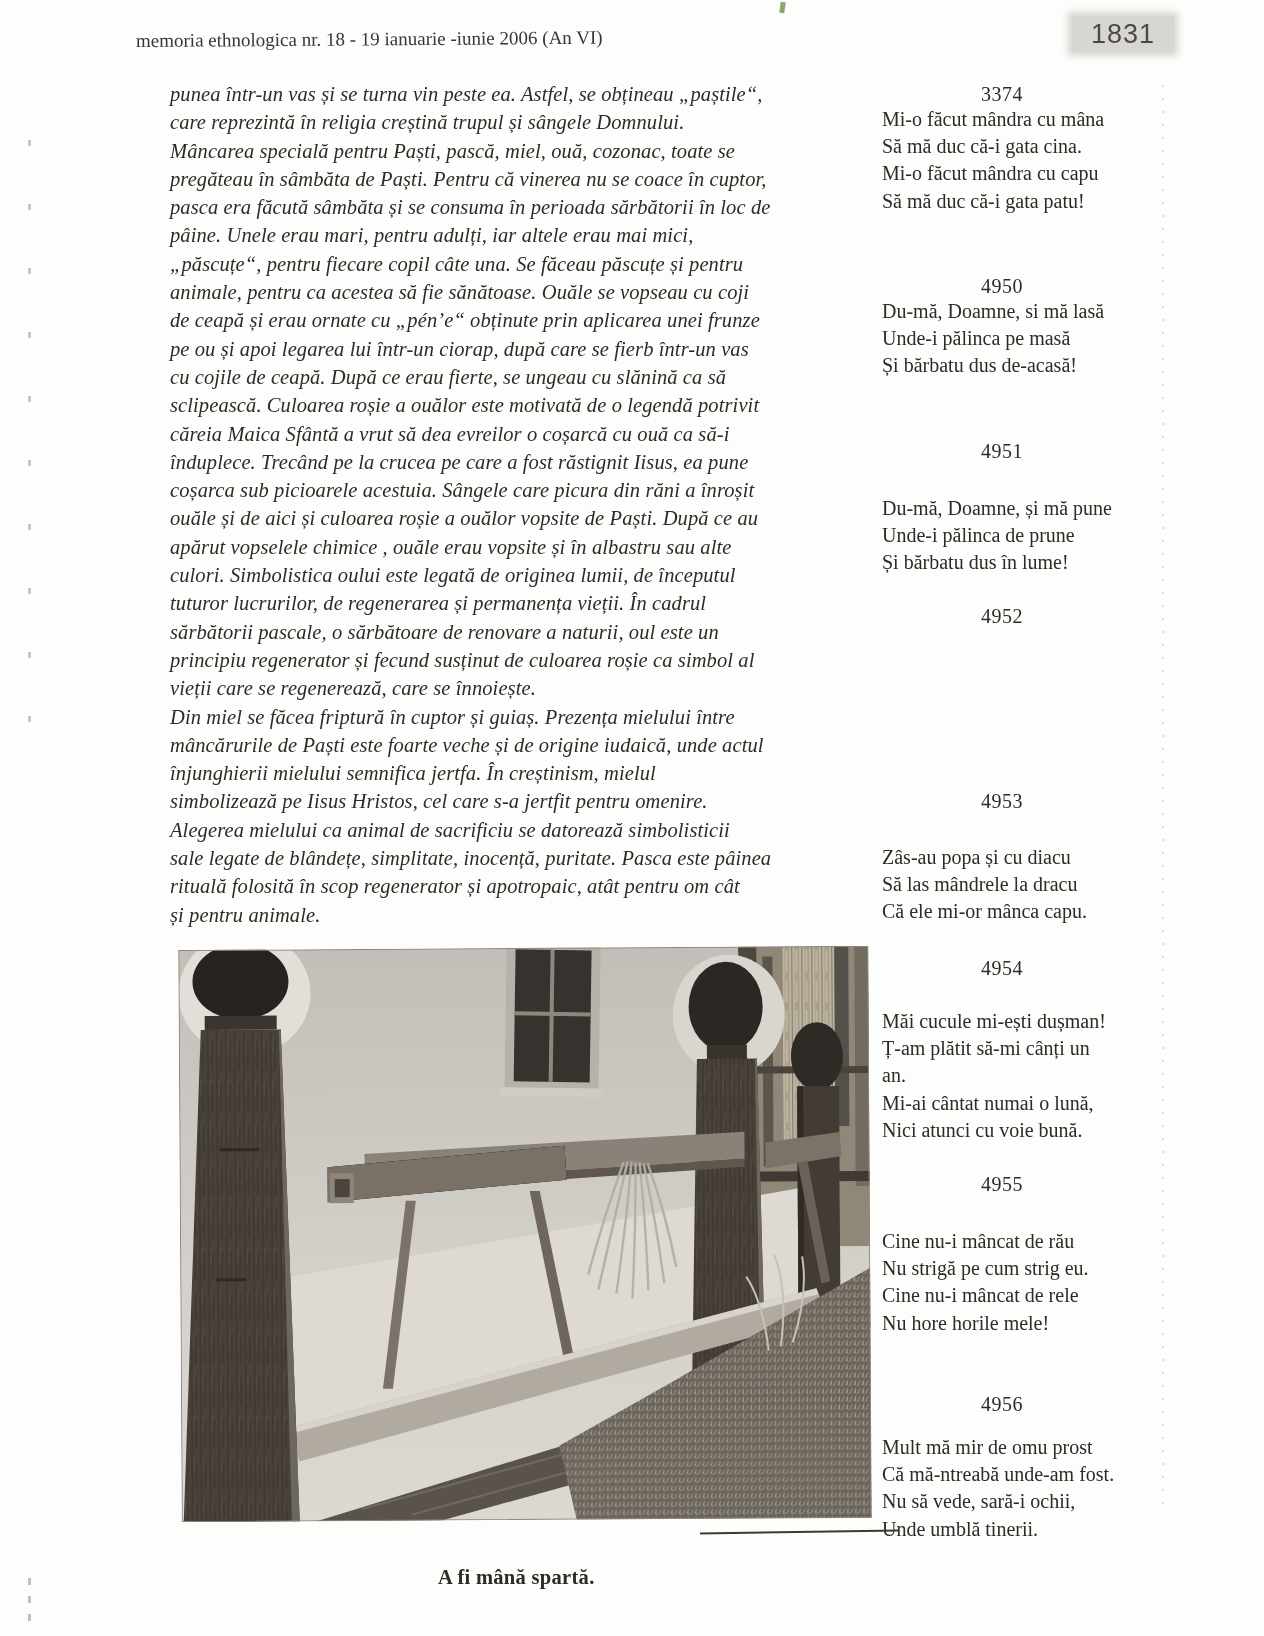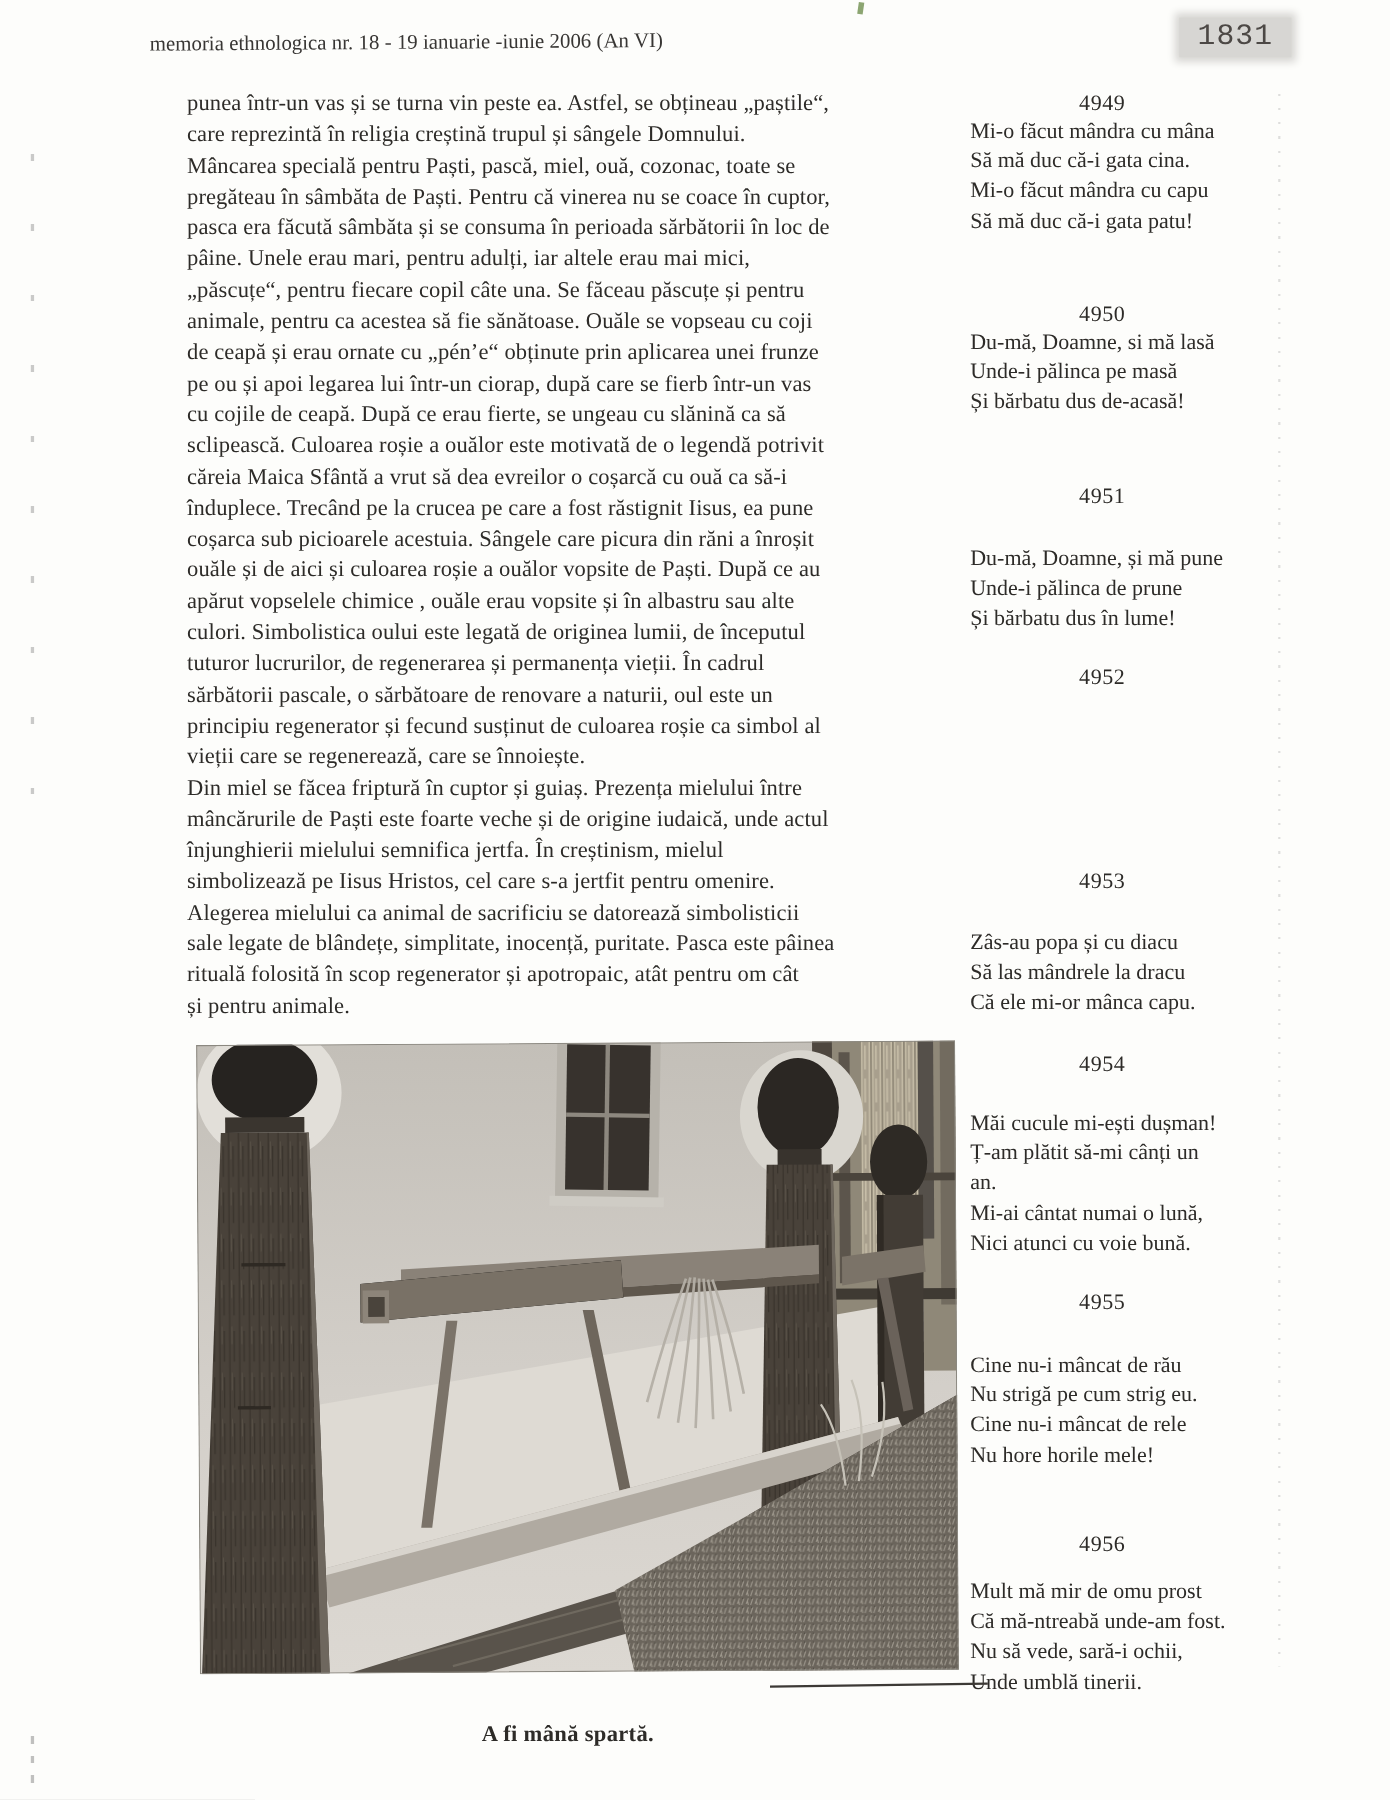--- a/index.html
+++ b/index.html
@@ -8,26 +8,26 @@
     background:#fdfdfb;overflow:hidden;
     font-family:"Liberation Serif", serif;color:#2d2b28;
   }
   .header-line{
     position:absolute;left:136px;top:30px;font-size:19px;color:#383634;
     transform:rotate(-0.4deg);transform-origin:left center;white-space:nowrap;
   }
   .page-number{
     position:absolute;left:1072px;top:16px;width:102px;height:36px;
     background:#d7d6d3;box-shadow:0 0 7px 4px #d7d6d3;
-    font-family:Liberation Mono, monospace;font-size:27px;color:#4c4845;
+    font-family:Liberation Sans, sans-serif;font-size:27px;color:#4c4845;
     text-align:center;line-height:36px;letter-spacing:1px;
   }
   .main-text{
     position:absolute;left:170px;top:80px;width:700px;
-    white-space:pre-line;font-size:20.5px;line-height:28.3px;letter-spacing:0.1px;
+    white-space:pre-line;font-size:20.5px;line-height:28.3px;letter-spacing:0.1px;font-style:italic;
   }
   .verse{position:absolute;left:852px;width:300px;}
   .verse-number{font-size:20px;text-align:center;letter-spacing:0.5px;}
   .verse-lines{
     white-space:pre-line;font-size:20px;line-height:27.2px;padding-left:30px;
   }
   .photo{
     position:absolute;left:180px;top:948px;width:690px;height:572px;
     transform:rotate(-0.35deg);
   }
@@ -94,21 +94,21 @@
 Din miel se făcea friptură în cuptor și guiaș. Prezența mielului între
 mâncărurile de Paști este foarte veche și de origine iudaică, unde actul
 înjunghierii mielului semnifica jertfa. În creștinism, mielul
 simbolizează pe Iisus Hristos, cel care s-a jertfit pentru omenire.
 Alegerea mielului ca animal de sacrificiu se datorează simbolisticii
 sale legate de blândețe, simplitate, inocență, puritate. Pasca este pâinea
 rituală folosită în scop regenerator și apotropaic, atât pentru om cât
 și pentru animale.</div>
 
   <div class="verse" style="top:83px">
-    <div class="verse-number">4949</div>
+    <div class="verse-number">3374</div>
     <div class="verse-lines" style="">Mi-o făcut mândra cu mâna
 Să mă duc că-i gata cina.
 Mi-o făcut mândra cu capu
 Să mă duc că-i gata patu!</div>
   </div>
   <div class="verse" style="top:275px">
     <div class="verse-number">4950</div>
     <div class="verse-lines" style="">Du-mă, Doamne, si mă lasă
 Unde-i pălinca pe masă
 Și bărbatu dus de-acasă!</div>

